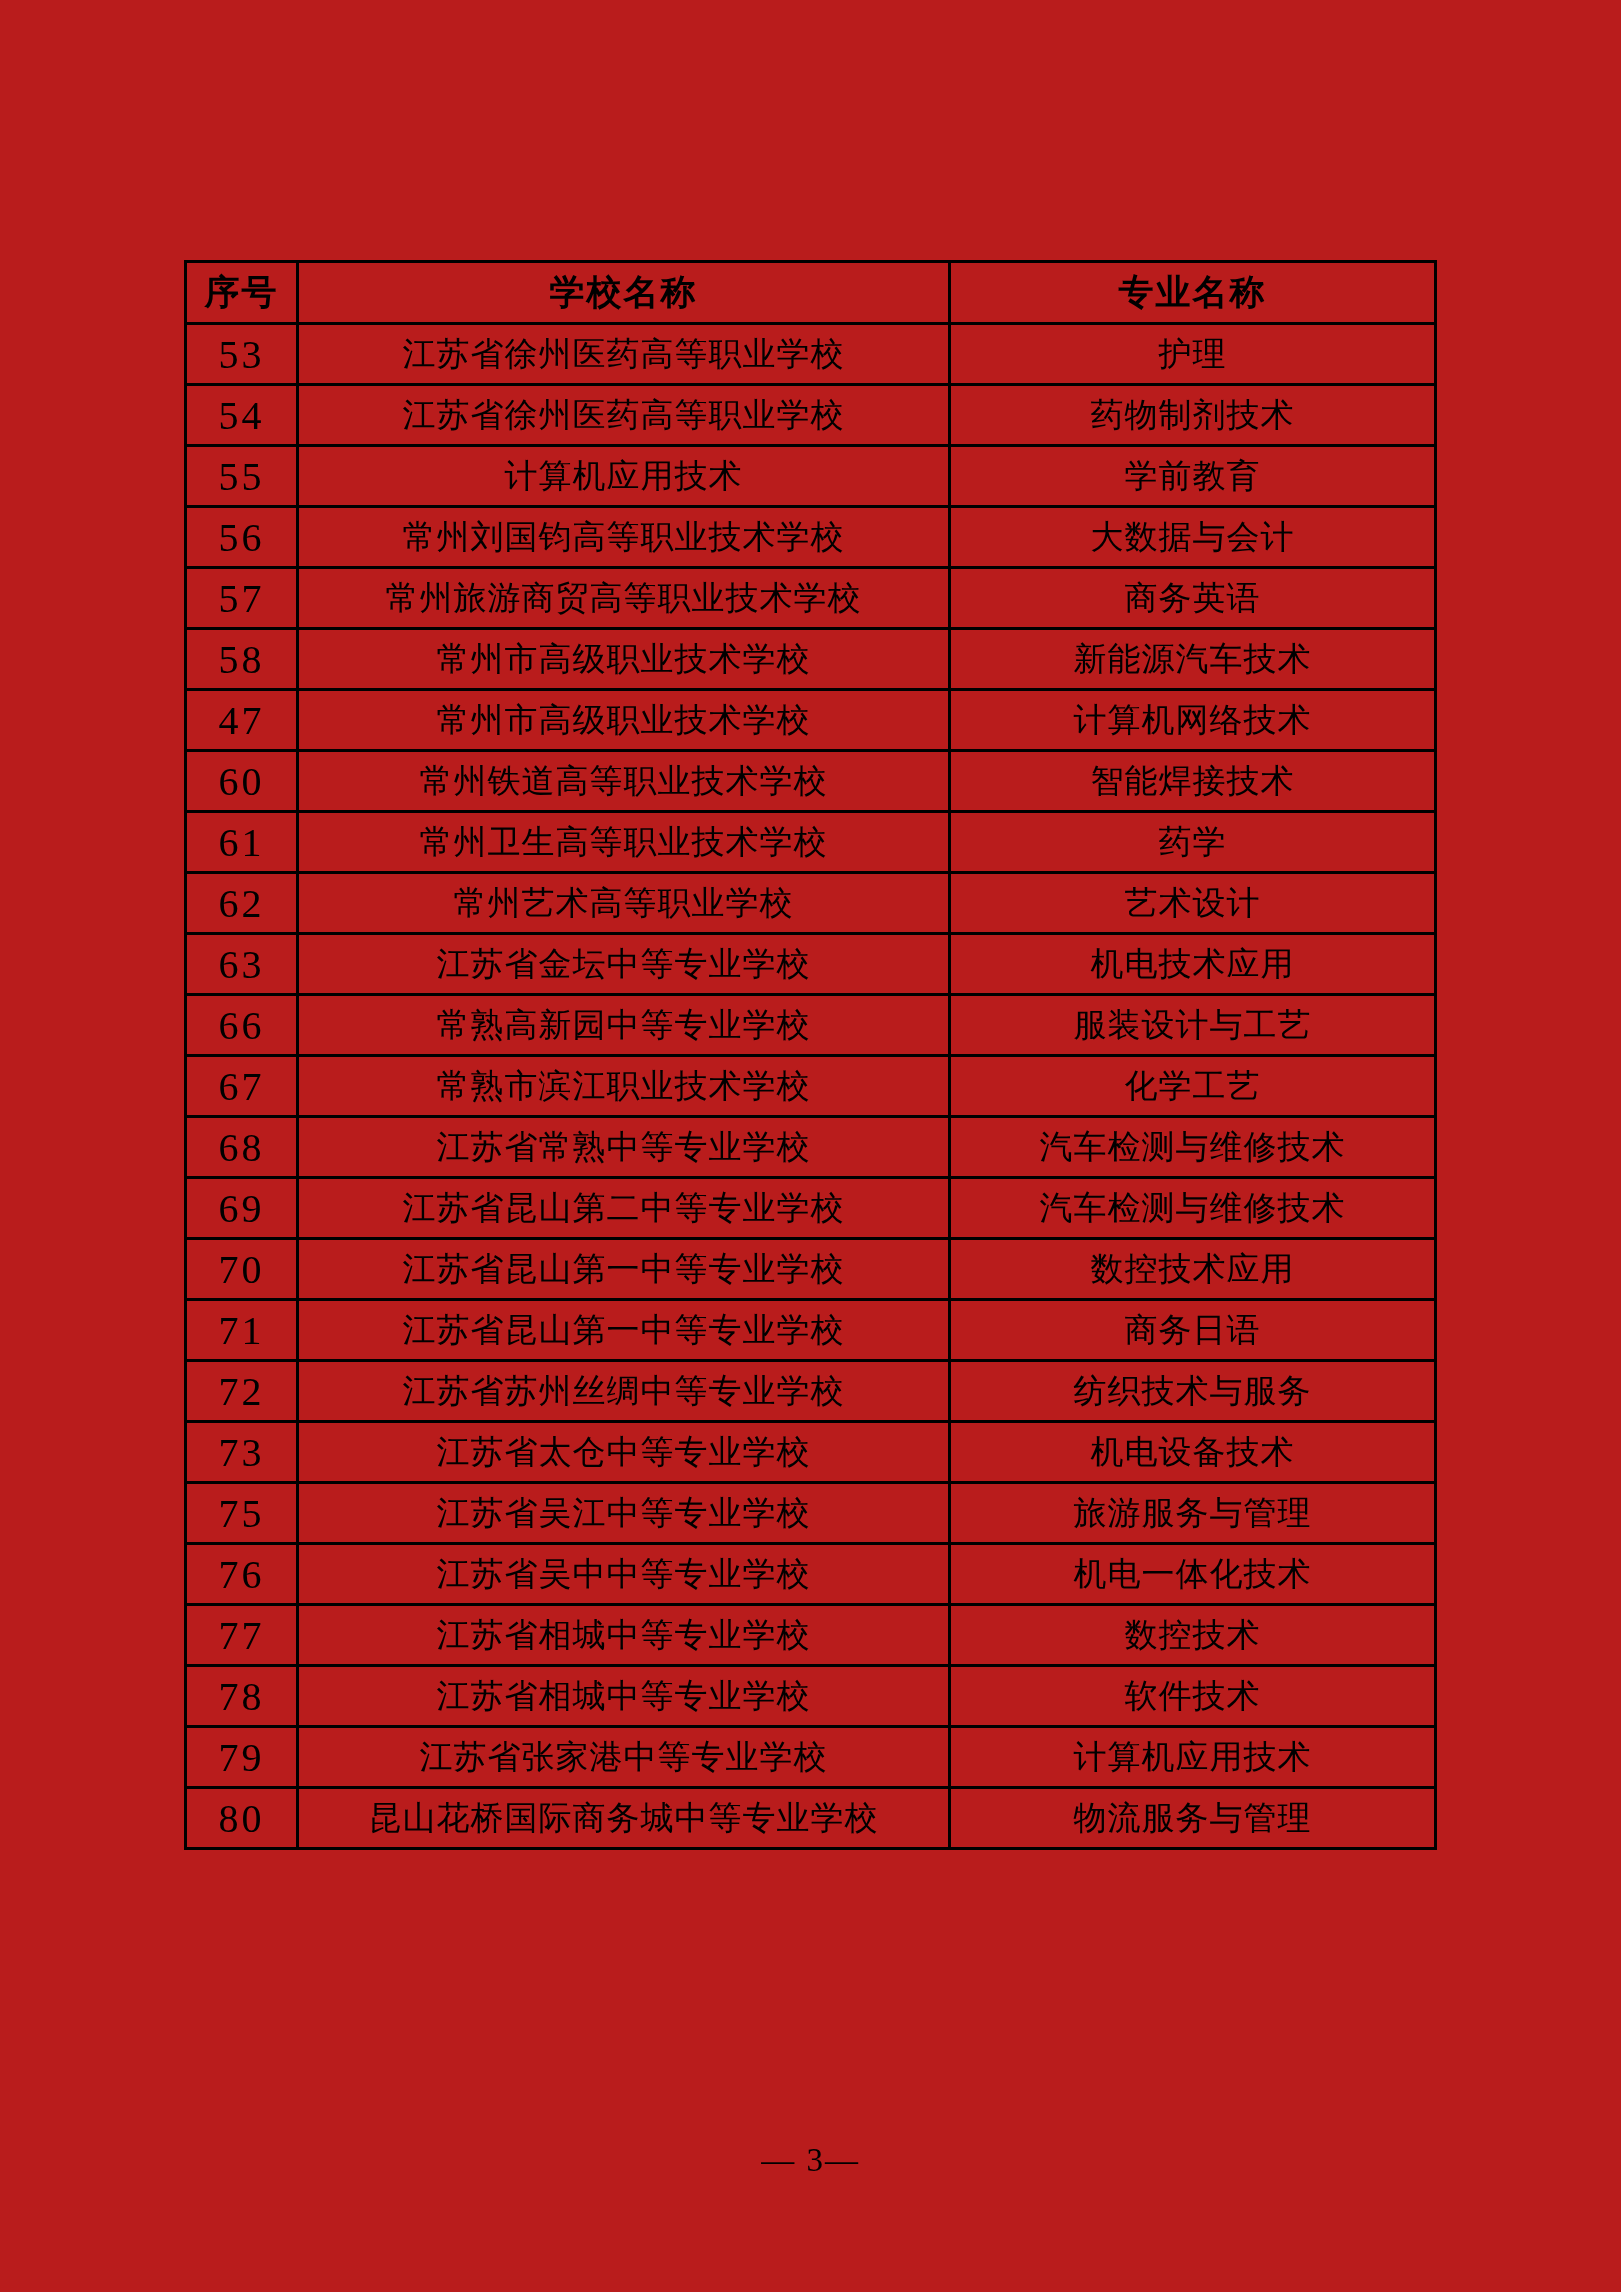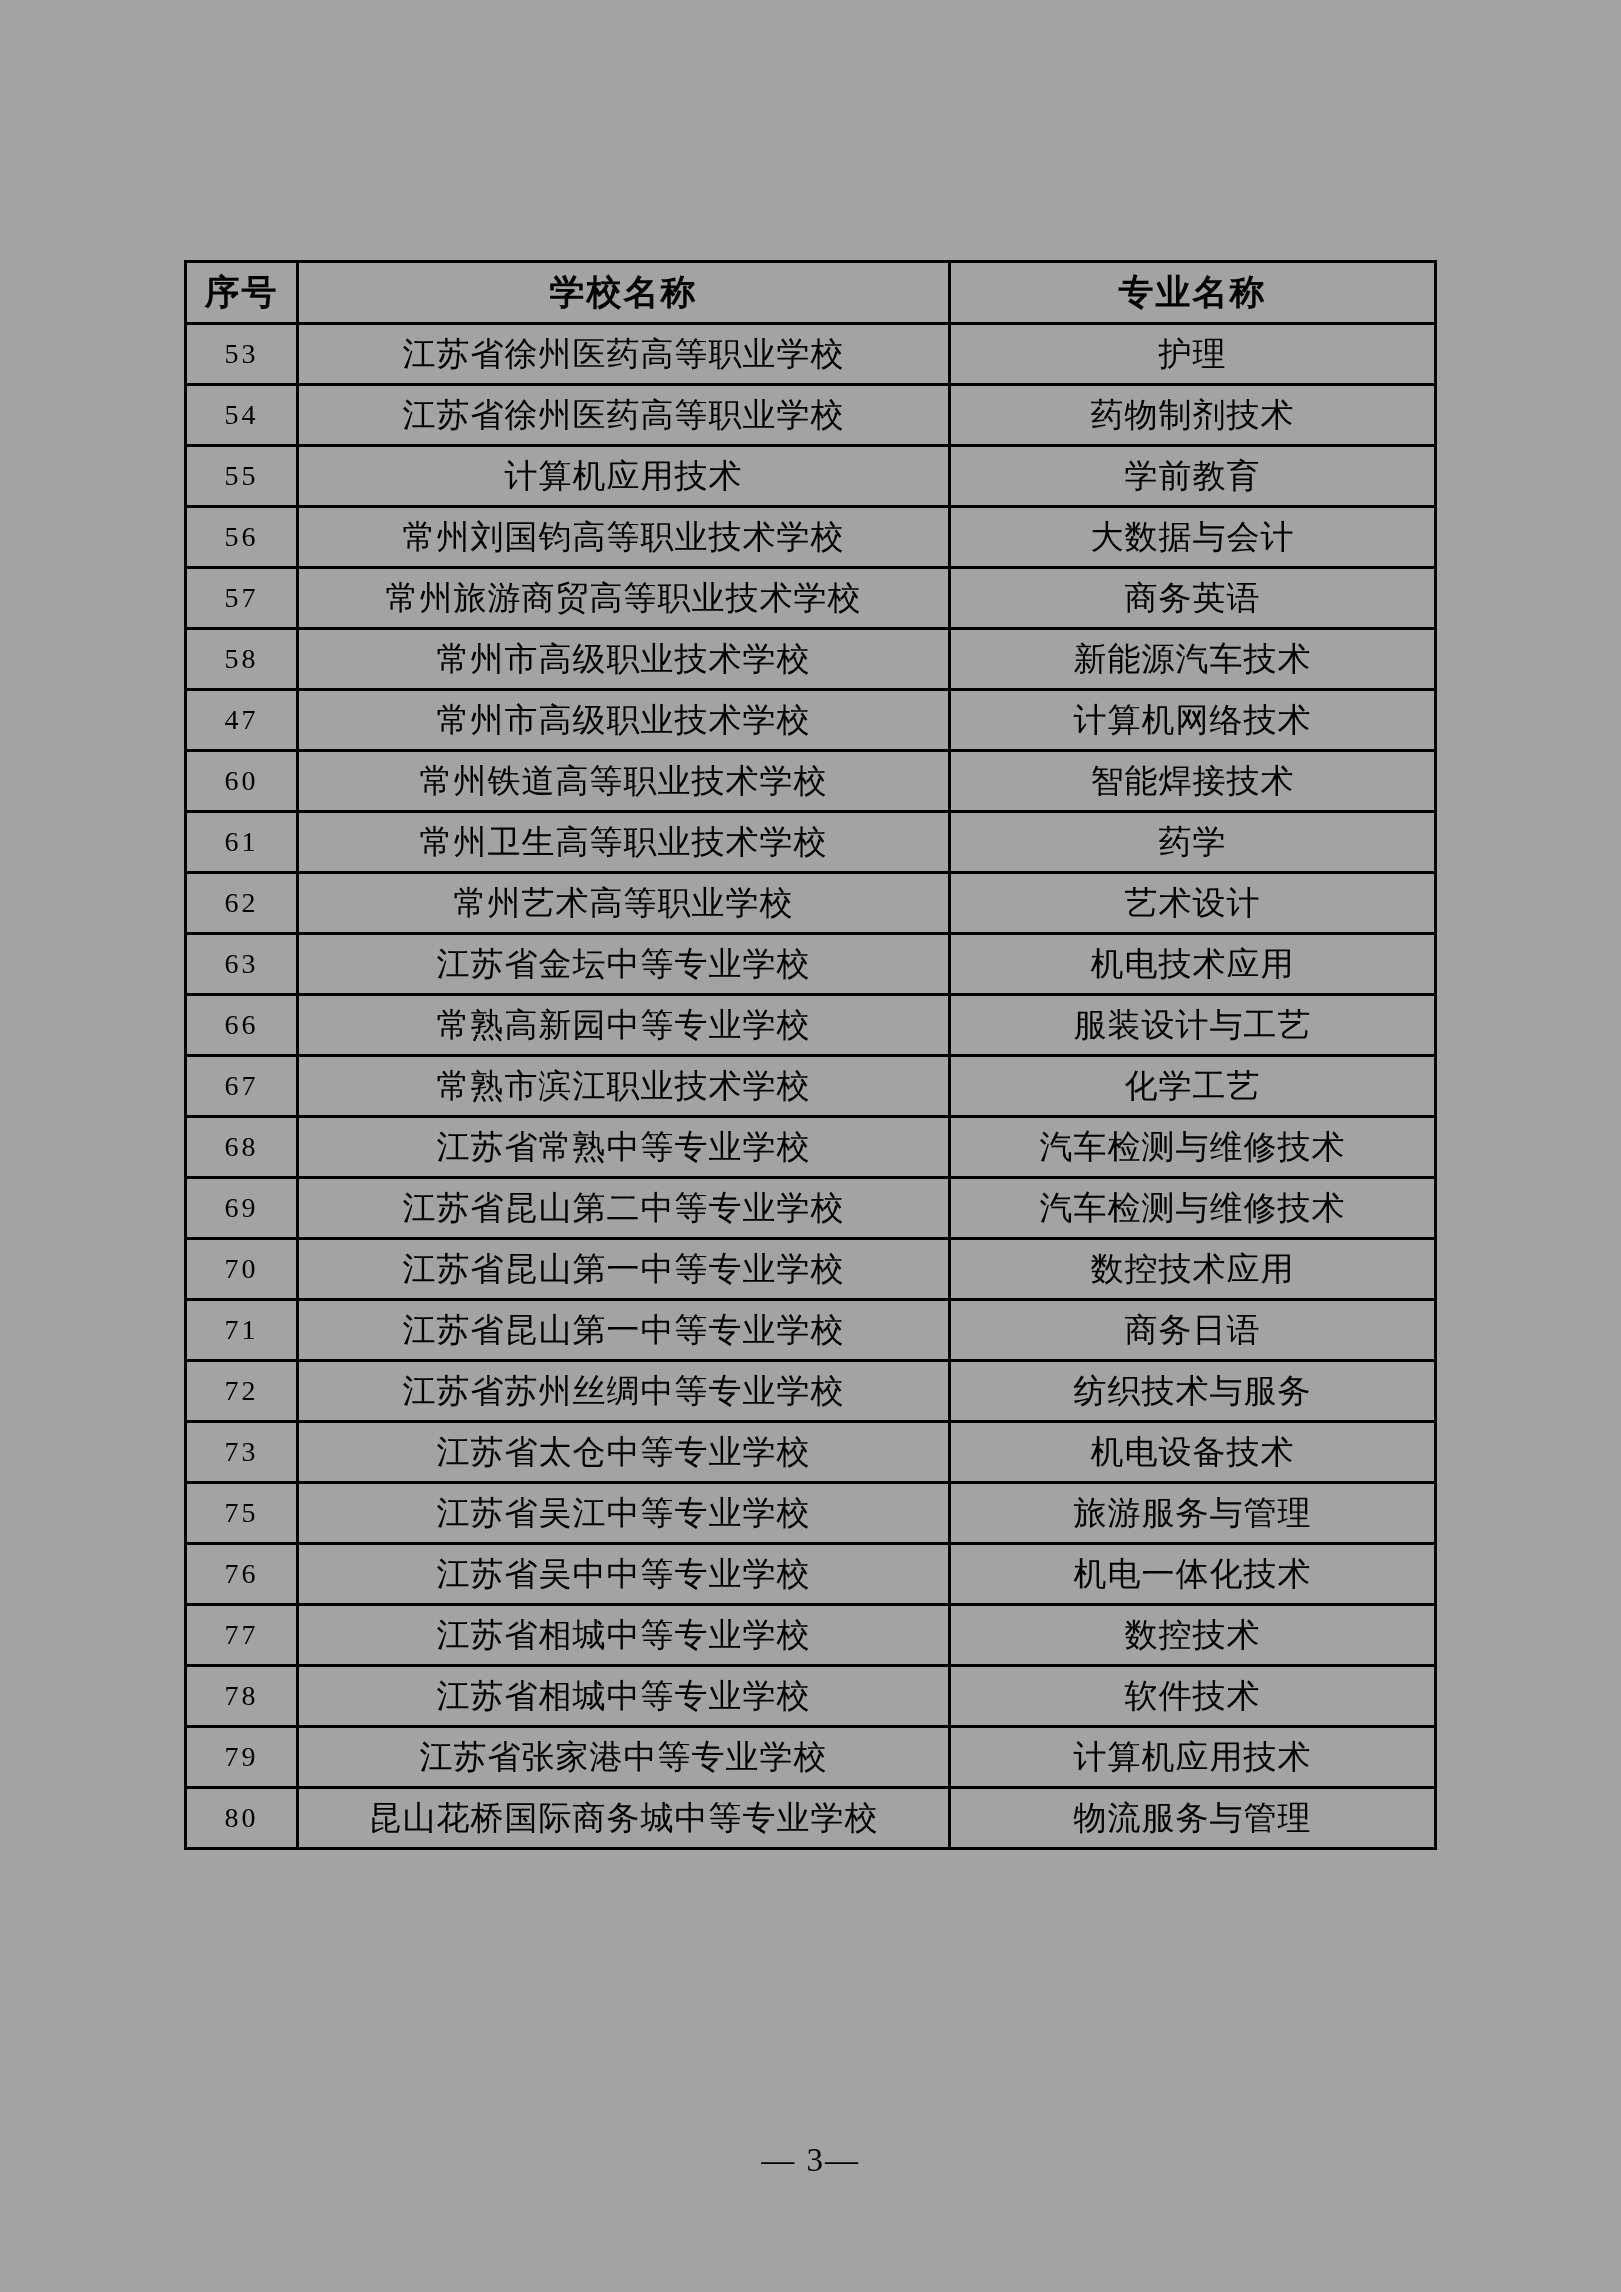--- a/index.html
+++ b/index.html
@@ -4,21 +4,21 @@
 <style>
   html, body {
     margin: 0;
     padding: 0;
     background: #ffffff;
   }
   .page {
     position: relative;
     width: 1621px;
     height: 2293px;
-    background: #a3a3a3;
+    background: #b91c1c;
     overflow: hidden;
   }
   table.roster {
     position: absolute;
     left: 184px;
     top: 260px;
     width: 1250px;
     border-collapse: collapse;
     table-layout: fixed;
   }
@@ -40,21 +40,21 @@
     letter-spacing: 2px;
   }
   table.roster td {
     height: 58px;
     font-family: "Liberation Serif", serif;
     font-weight: normal;
     font-size: 33px;
     letter-spacing: 1px;
   }
   table.roster td.cell-no {
-    font-size: 28px;
+    font-size: 40px;
     letter-spacing: 2.9px;
   }
   .page-number {
     position: absolute;
     top: 2142px;
     left: 0;
     width: 100%;
     text-align: center;
     font-family: "Liberation Serif", serif;
     font-size: 33px;

